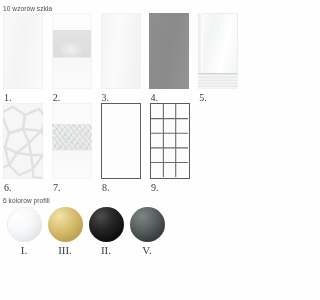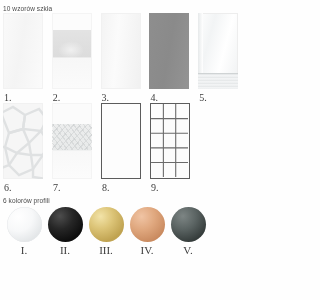--- a/index.html
+++ b/index.html
@@ -253,33 +253,29 @@
   <div class="section-title" id="profiles-title">6 kolorów profili</div>
 
   <div class="prow">
 
     <div class="pcell">
       <div class="circle c-white"></div>
       <div class="rnum">I.</div>
     </div>
 
     <div class="pcell">
+      <div class="circle c-gold"></div>
+      <div class="rnum">III.</div>
+    </div>
+
+    <div class="pcell">
       <div class="circle c-black"></div>
       <div class="rnum">II.</div>
     </div>
 
-    <div class="pcell">
-      <div class="circle c-gold"></div>
-      <div class="rnum">III.</div>
-    </div>
-
-    <div class="pcell">
-      <div class="circle c-copper"></div>
-      <div class="rnum">IV.</div>
-    </div>
 
     <div class="pcell">
       <div class="circle c-graphite"></div>
       <div class="rnum">V.</div>
     </div>
 
 
   </div>
 </div>
 

